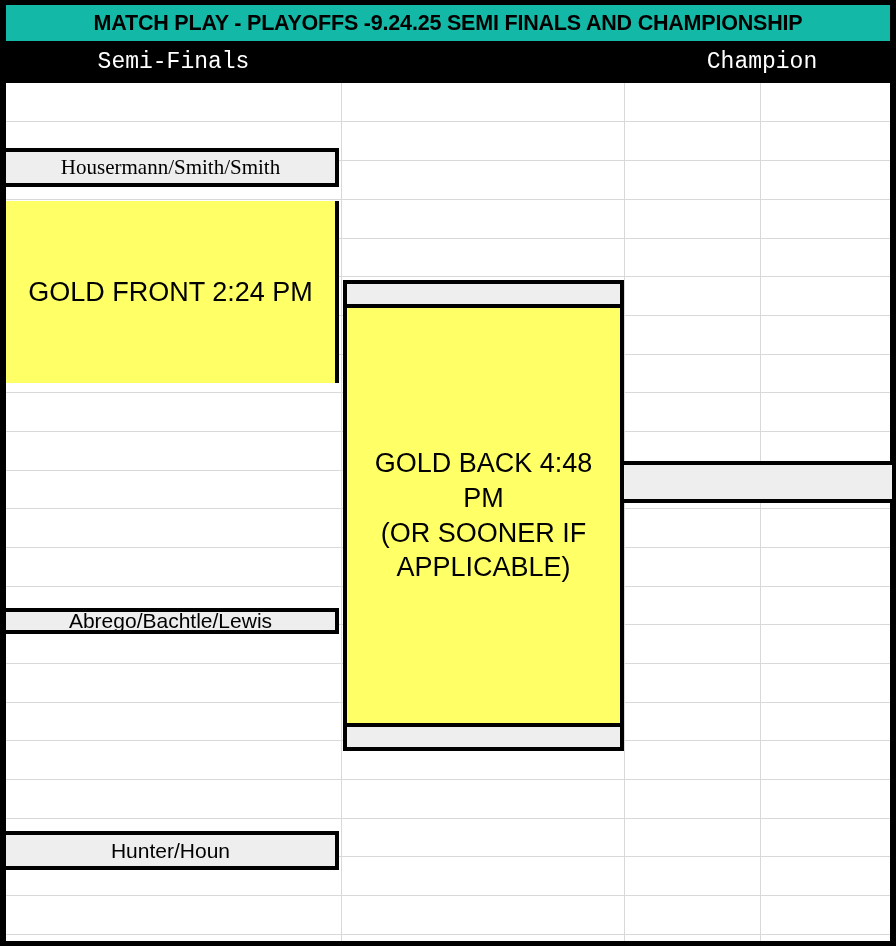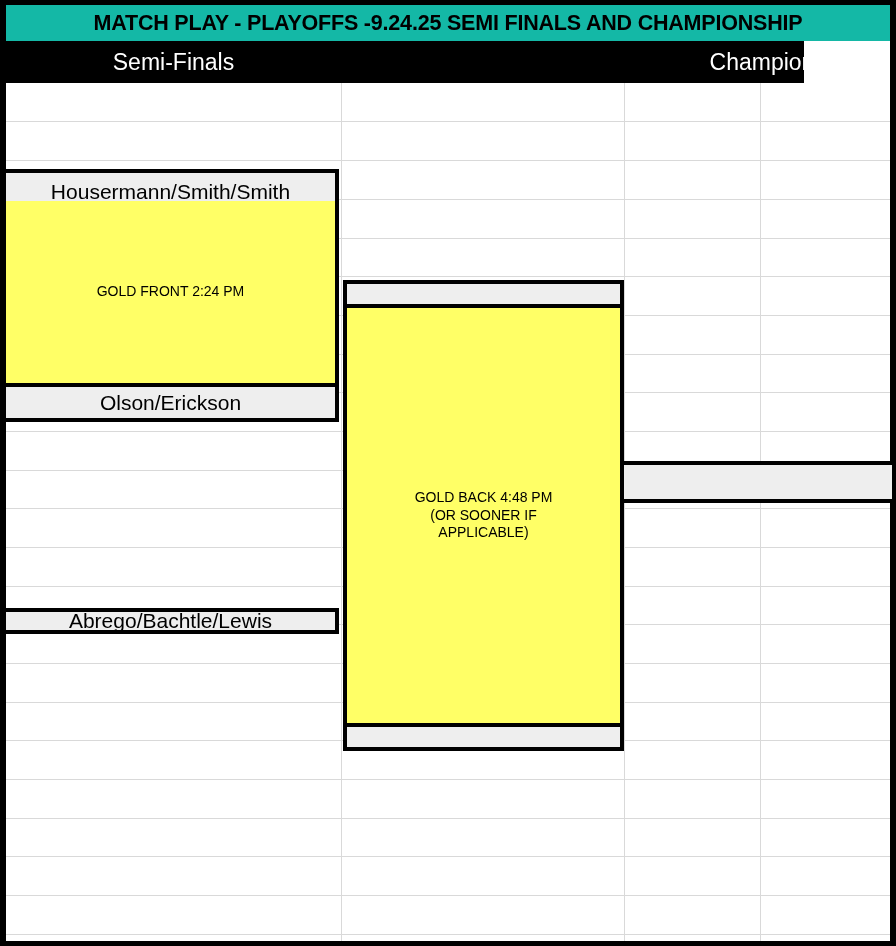--- a/index.html
+++ b/index.html
@@ -47,23 +47,24 @@
     color: #000000;
     letter-spacing: -0.2px;
     white-space: nowrap;
   }
 
   
   .header-row {
     position: absolute;
     left: 0;
     top: 41px;
-    width: 804px;
+    width: 896px;
     height: 42px;
     background: #000000;
+    font-family: Liberation Mono, monospace;
   }
   .header-cell {
     position: absolute;
     top: 0;
     height: 42px;
     display: flex;
     align-items: center;
     justify-content: center;
     color: #ffffff;
     font-size: 23px;
@@ -118,21 +119,21 @@
   .box.team {
     background: #eeeeee;
     border: 4px solid #000000;
     font-size: 21px;
     color: #000000;
   }
   .box.match {
     background: #ffff66;
     border-left: 4px solid #000000;
     border-right: 4px solid #000000;
-    font-size: 14px;
+    font-size: 27px;
     color: #000000;
     line-height: 1.28;
   }
   .box.match .match-text { padding: 0 6px; }
   .box.blank {
     background: #eeeeee;
     border: 4px solid #000000;
   }
 </style>
 </head>
@@ -180,37 +181,37 @@
     <div class="hline" style="top:773px"></div>
     <div class="hline" style="top:812px"></div>
     <div class="hline" style="top:851px"></div>
 
     <div class="vline" style="left:335px"></div>
     <div class="vline" style="left:618px"></div>
     <div class="vline" style="left:754px"></div>
 
   </div>
 
-  <div class="box team" style="left:2px; top:169px; width:337px; height:45px;">
+  <div class="box team" style="left:2px; top:148px; width:337px; height:39px;font-family:Liberation Serif, serif;">
     <span>Housermann/Smith/Smith</span>
   </div>
 
   <div class="box match" style="left:2px; top:201px; width:337px; height:182px;">
     <span class="match-text">GOLD FRONT 2:24 PM</span>
   </div>
 
-  <div class="box team" style="left:2px; top:383px; width:337px; height:39px;">
-    <span>Olson/Erickson</span>
-  </div>
 
   <div class="box team" style="left:2px; top:608px; width:337px; height:26px;">
     <span>Abrego/Bachtle/Lewis</span>
   </div>
 
 
+  <div class="box team" style="left:2px; top:831px; width:337px; height:39px;">
+    <span>Hunter/Houn</span>
+  </div>
 
   <div class="box blank" style="left:343px; top:280px; width:281px; height:28px;">
     <span></span>
   </div>
 
   <div class="box match" style="left:343px; top:308px; width:281px; height:415px;">
     <span class="match-text">
       <span>GOLD BACK 4:48 PM</span><br>
       <span>(OR SOONER IF</span><br>
       <span>APPLICABLE)</span>

